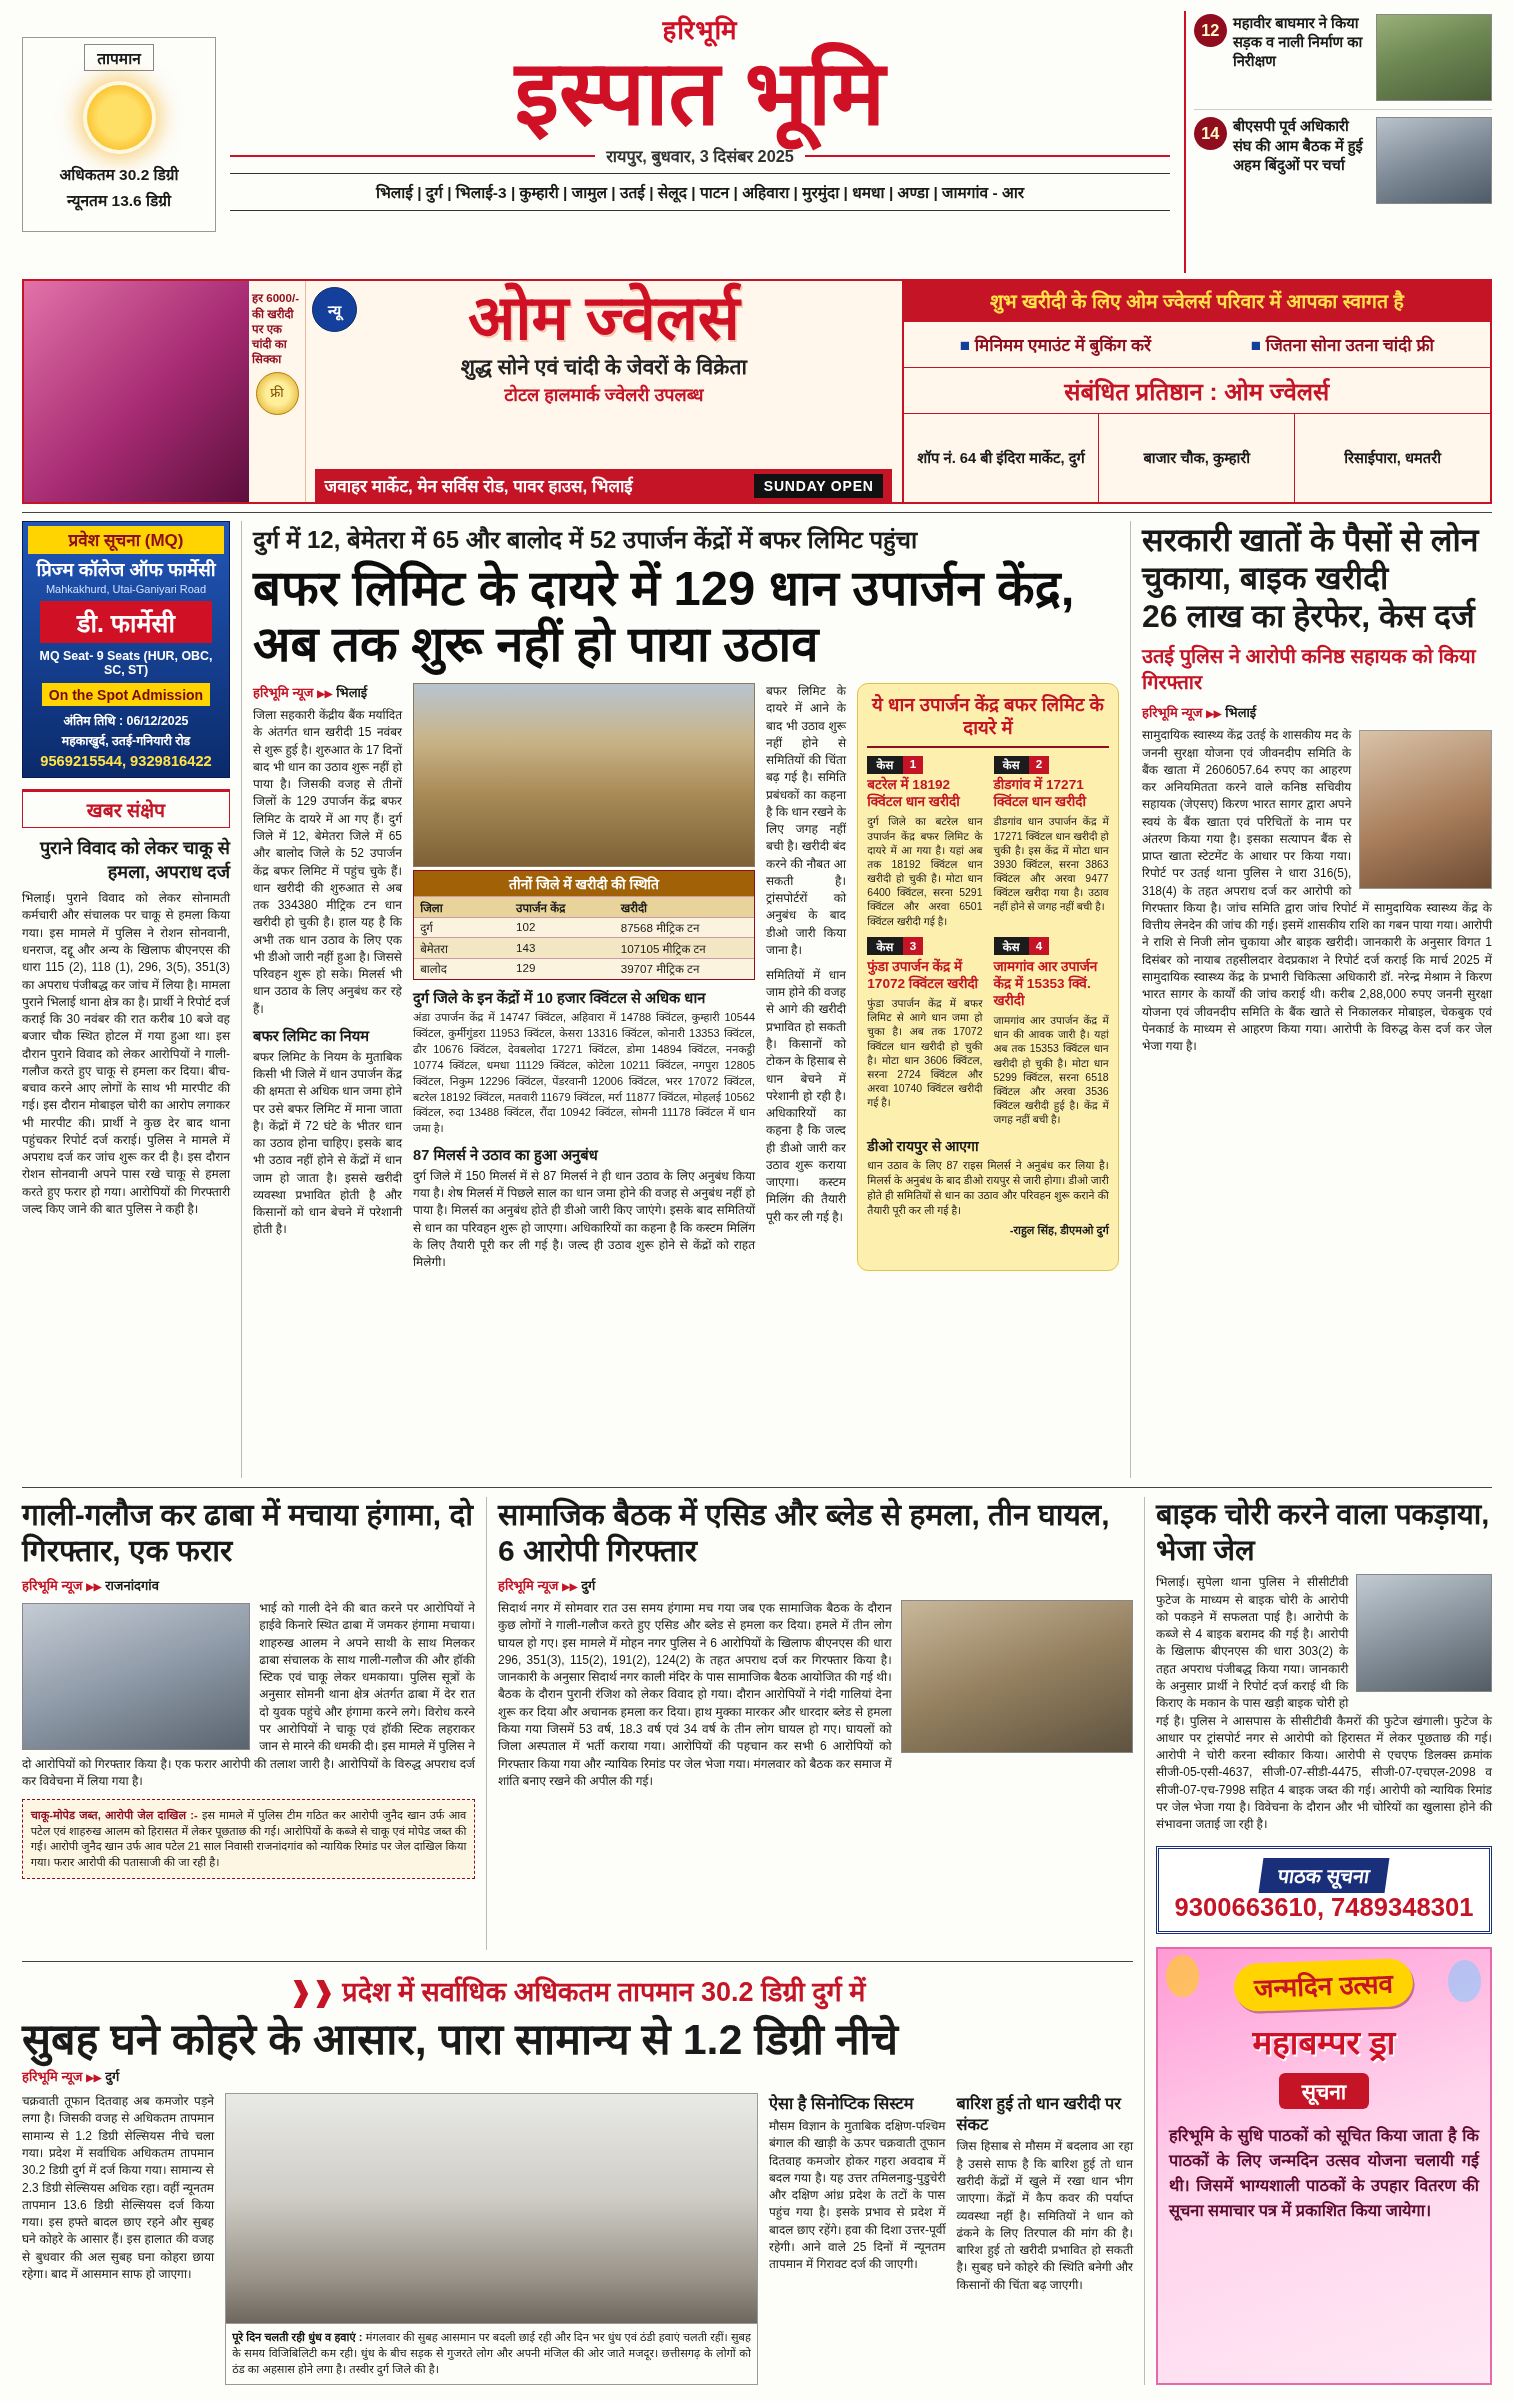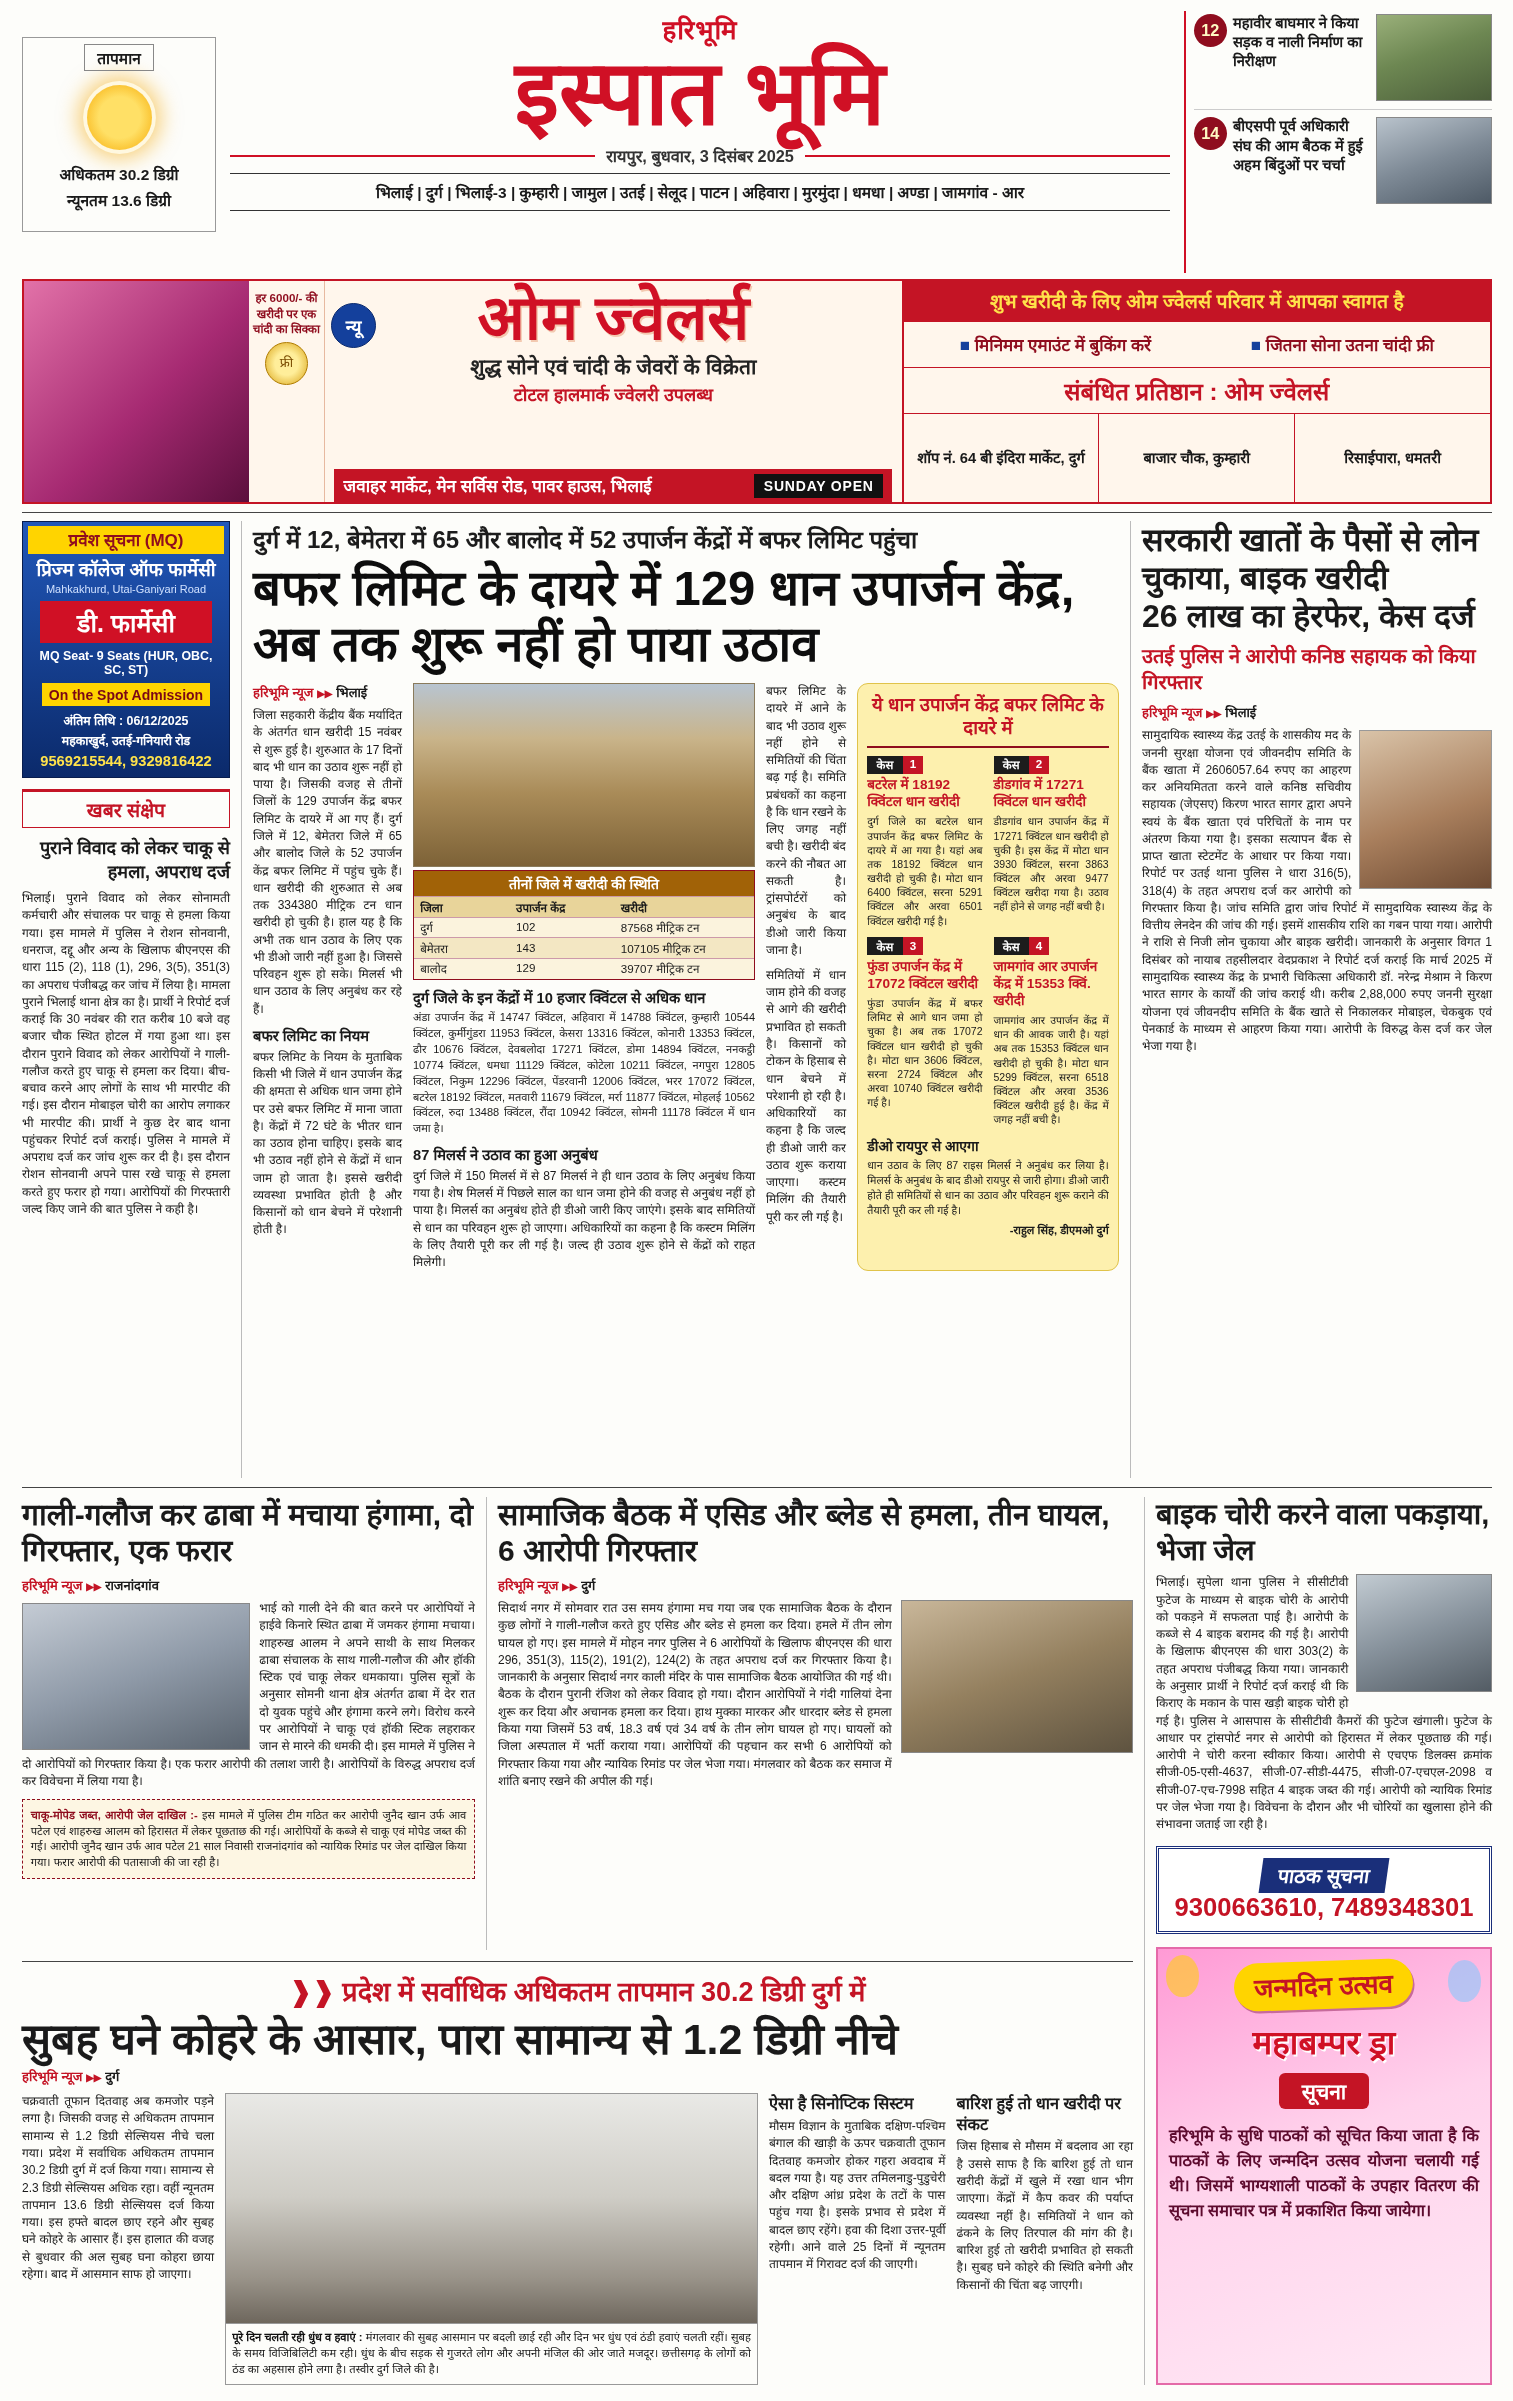--- a/index.html
+++ b/index.html
@@ -26,24 +26,24 @@
   .brief-item:last-child { border-bottom:none; }
   .brief-num { width:33px; height:33px; border-radius:50%; background:#8f0d1e; color:#fef9c3; font-weight:bold; display:flex; align-items:center; justify-content:center; font-size:16.3px; flex:none; }
   .brief-text { font-size:14.7px; font-weight:bold; flex:1; line-height:1.3; }
   .brief-photo { width:116px; height:87px; flex:none; border:0.8px solid #888; }
   .ph-outdoor1 { background:linear-gradient(160deg,#9ab07a 0%,#6d8752 45%,#4b5e3a 100%); }
   .ph-outdoor2 { background:linear-gradient(160deg,#b9c3cc 0%,#7e8a96 50%,#4e5a66 100%); }
 
   
   .ad { margin:6.2px 22px 0; border:2.3px solid #c41425; height:225px; display:flex; background:#fff6ec; }
   .ad-photo { width:225px; flex:none; background:linear-gradient(135deg,#e272a8 0%,#a62a72 55%,#5c0f3d 100%); position:relative; }
-  .ad-offer-col { width:76px; flex:none; text-align:center; padding:9.3px 3.1px; color:#8f0d1e; font-weight:bold; font-size:11.6px; line-height:1.3; border-right:0.8px solid #e7b9a0; }
+  .ad-offer-col { width:57px; flex:none; text-align:left; padding:9.3px 3.1px; color:#8f0d1e; font-weight:bold; font-size:11.6px; line-height:1.3; border-right:0.8px solid #e7b9a0; }
   .coin { width:43px; height:43px; border-radius:50%; margin:6.2px auto; background:radial-gradient(circle,#ffee9a 40%,#d8a010 100%); display:flex; align-items:center; justify-content:center; color:#7a4b00; font-weight:400; font-size:13px; border:1.5px solid #b07c00; }
   .ad-left { flex:1.35; padding:6.2px 9.3px 0; position:relative; border-right:2.3px solid #c41425; display:flex; flex-direction:column; }
-  .ad-new { position:absolute; left:6.2px; top:22px; width:45px; height:45px; border-radius:50%; background:#14409c; color:#fff; display:flex; align-items:center; justify-content:center; font-weight:800; font-size:18px; border:1.5px solid #0a2a6e;font-family:Liberation Serif, serif; }
+  .ad-new { position:absolute; left:6.2px; top:6px; width:45px; height:45px; border-radius:50%; background:#14409c; color:#fff; display:flex; align-items:center; justify-content:center; font-weight:800; font-size:15px; border:1.5px solid #0a2a6e;font-family:Liberation Serif, serif; }
   .ad-brand { color:#d01025; font-size:62px; font-weight:800; text-align:center; line-height:1.0; text-shadow:1.5px 1.5px 0 #f3c9b0; }
   .ad-tag1 { font-size:21px; font-weight:800; text-align:center; color:#222; margin-top:3.1px; }
   .ad-tag2 { font-size:18px; font-weight:800; text-align:center; color:#c41425; margin-top:1.5px; }
   .ad-addr-bar { margin-top:auto; background:#c41425; color:#fff; font-weight:800; font-size:17px; display:flex; align-items:center; padding:4.6px 9.3px; gap:9.3px;text-align:center; }
   .ad-sunday { background:#111; color:#fff; padding:3.9px 9.3px; font-size:14px; margin-left:auto; font-weight:800; letter-spacing:0.8px; }
   .ad-right { width:40%; flex:none; display:flex; flex-direction:column; }
   .ad-welcome { background:#c41425; color:#ffe24a; font-weight:800; font-size:19.4px; padding:7.7px; text-align:center; line-height:1.3; }
   .ad-points { display:flex; justify-content:space-around; padding:11px 6.2px; font-size:17px; font-weight:800; color:#8f0d1e; }
   .ad-point::before { content:"■ "; color:#14409c; }
   .ad-related { text-align:center; font-size:24px; font-weight:800; color:#c41425; border-top:1.5px solid #c41425; border-bottom:1.5px solid #c41425; padding:6.2px; }

